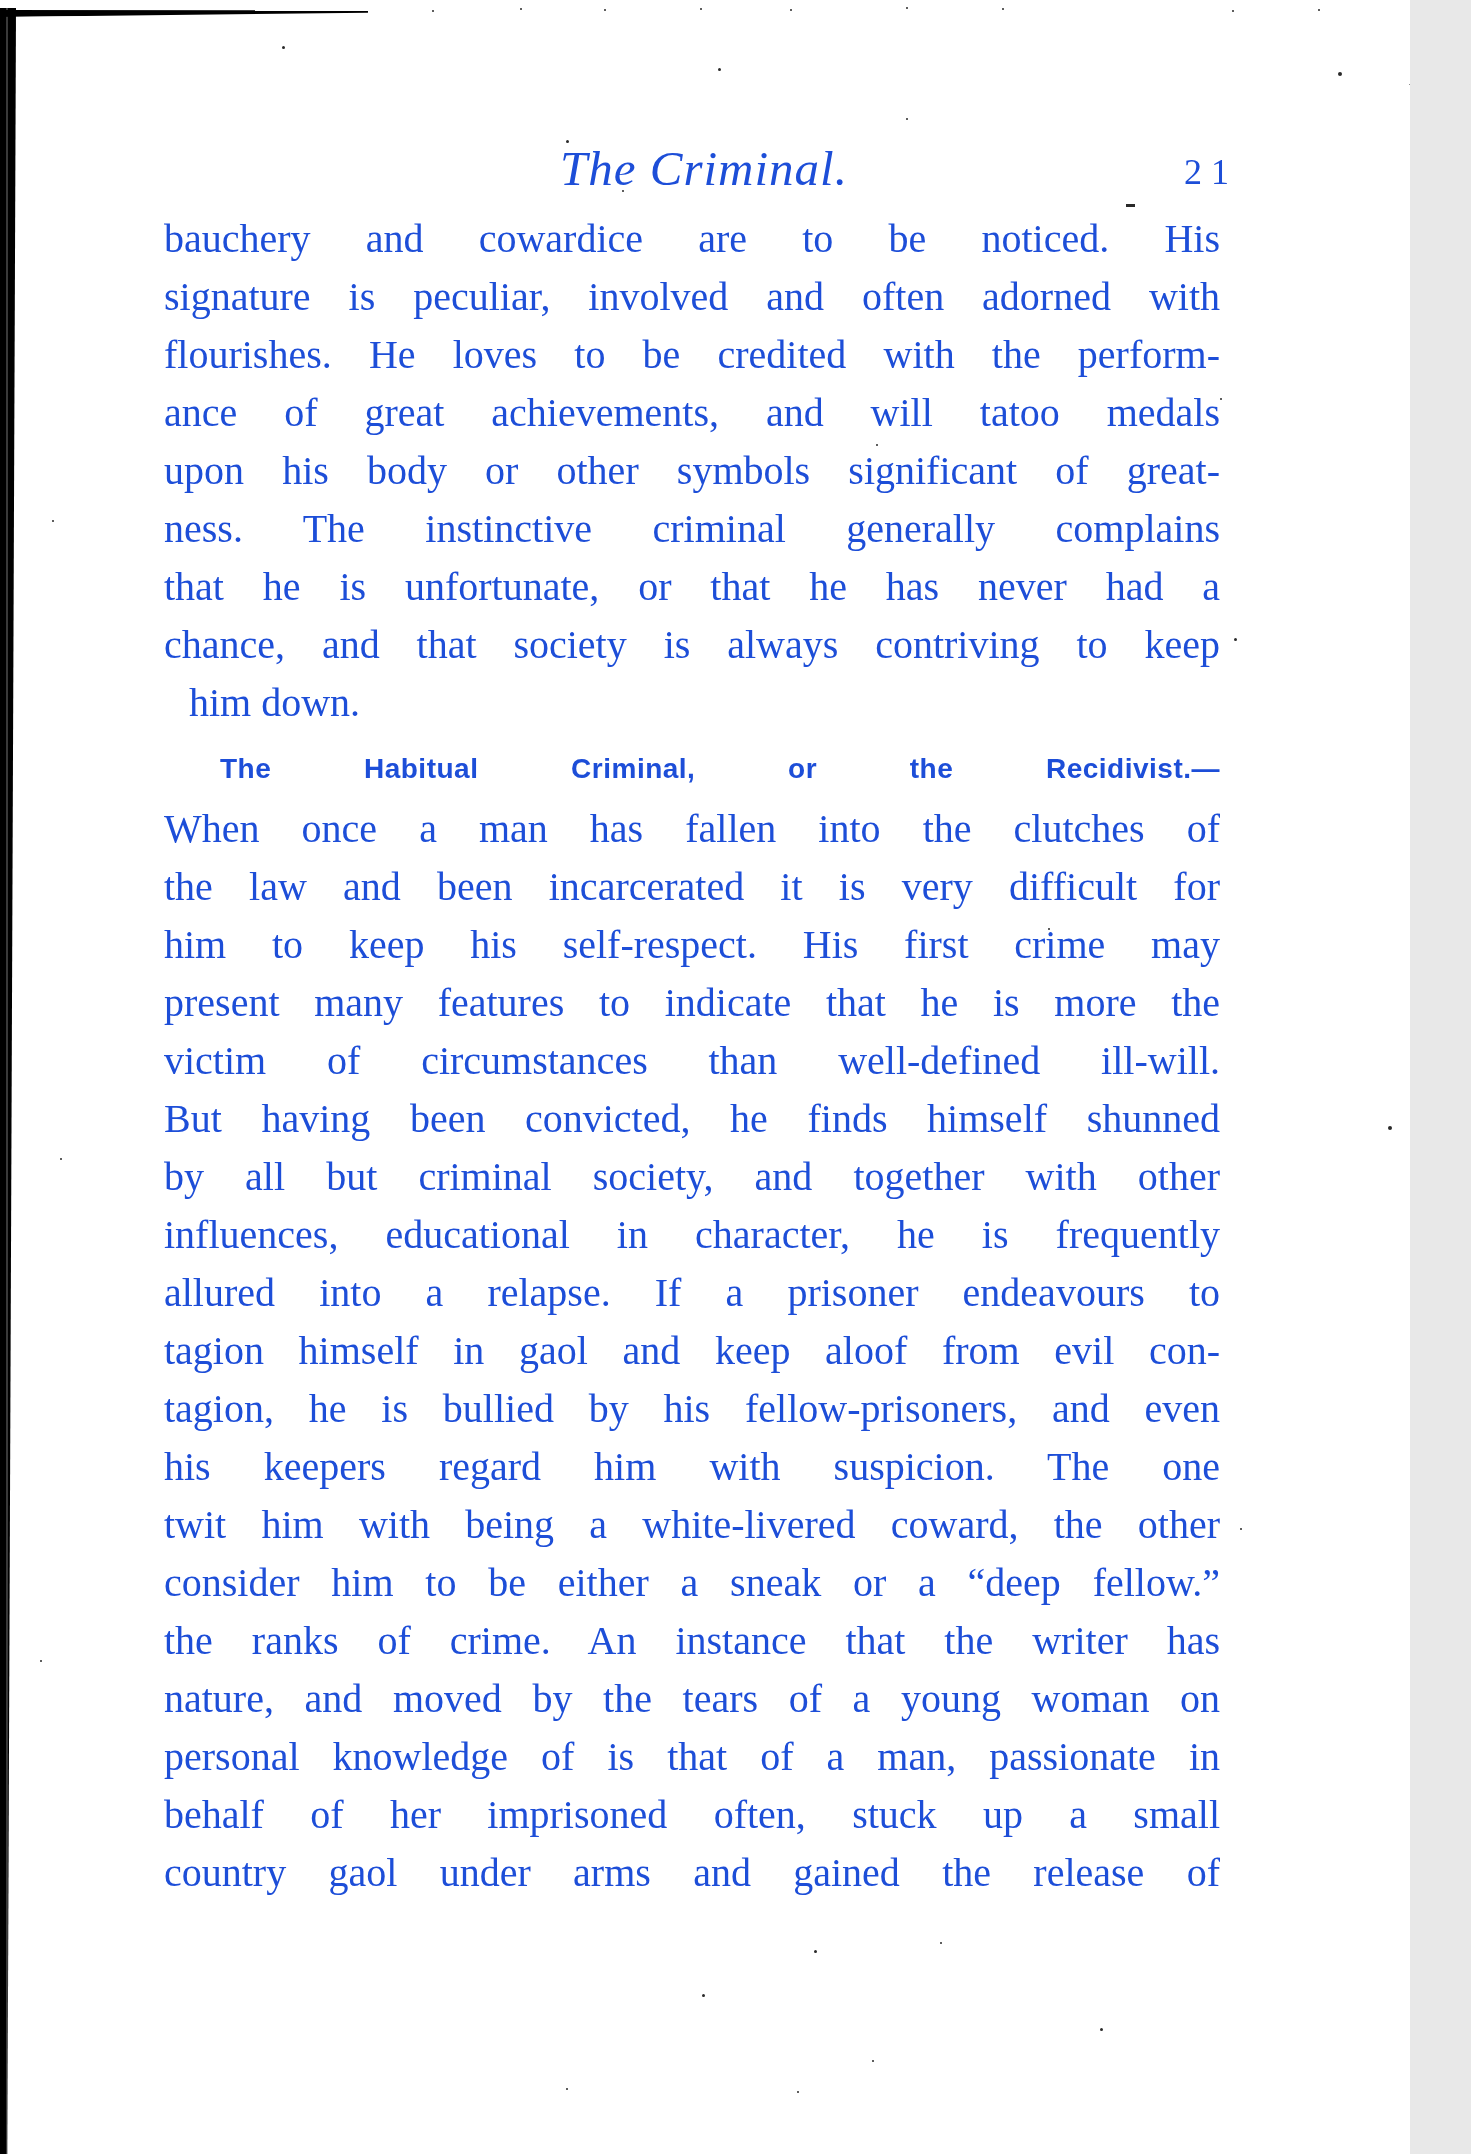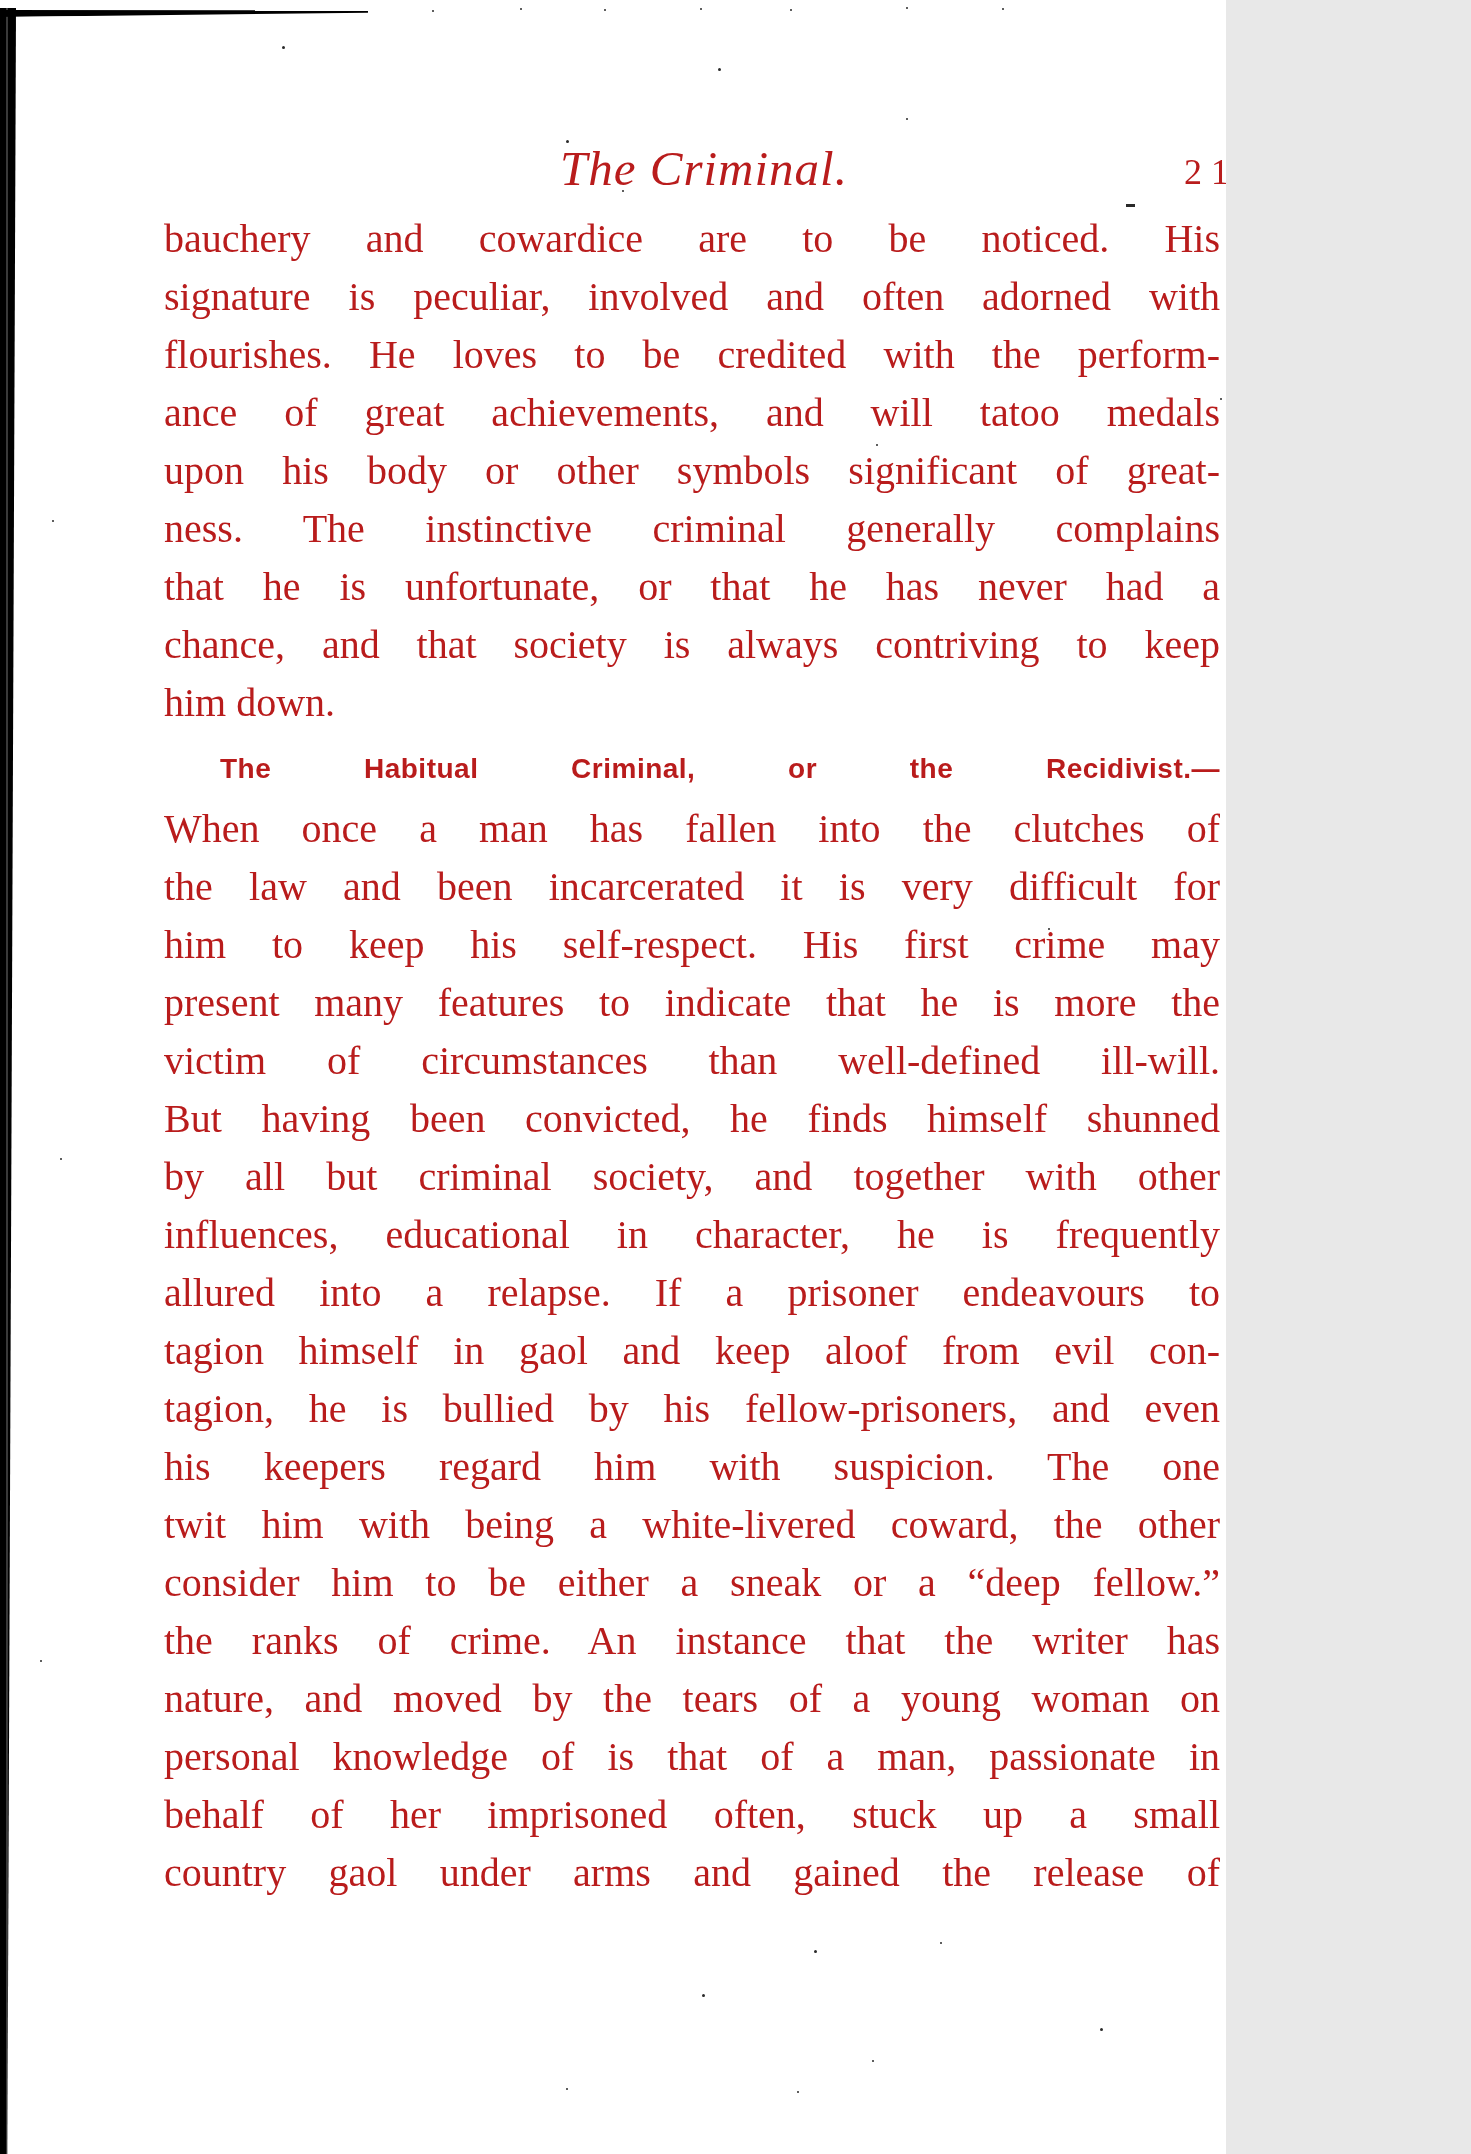--- a/index.html
+++ b/index.html
@@ -1,18 +1,18 @@
 <!DOCTYPE html>
 <html><head>
 <meta charset="utf-8">
 <style>
   html,body{margin:0;padding:0;background:#e8e8e8;}
   .page{
-    position:relative;width:1226px;height:2154px;background:#ffffff;
-    overflow:hidden;color:#b91c1c;
+    position:relative;width:1410px;height:2154px;background:#ffffff;
+    overflow:hidden;color:#1d4ed8;
     font-family:"Liberation Serif","DejaVu Serif",serif;
   }
   
   .edge-left{
     position:absolute;left:0;top:8px;width:16px;height:2146px;
     background:repeating-linear-gradient(90deg,#000 0 6px,#3a3a3a 6px 8px,#000 8px 16px);
     clip-path:polygon(0 0,100% 0,46% 100%,0 100%);
   }
   .topline{
     position:absolute;left:0;top:10px;width:368px;height:7px;background:#000;
@@ -39,21 +39,21 @@
   }
   .pagenum{
     position:absolute;left:1184px;top:154px;
     font-size:36px;letter-spacing:9px;line-height:1;
   }
   .column{position:absolute;left:164px;top:210px;width:1056px;}
   .line{
     height:58px;line-height:58px;font-size:40px;
     text-align:justify;text-align-last:justify;overflow:hidden;
   }
-  .para1 .line:last-child{text-align:left;text-align-last:left;}
+  .para1 .line:last-child{text-align:left;text-align-last:left;margin-left:25px;}
   .heading-line{
     height:58px;line-height:54px;margin-top:10px;padding-left:56px;
     font-family:"Liberation Sans","DejaVu Sans",sans-serif;font-weight:700;
     font-size:28px;letter-spacing:.5px;
     text-align:justify;text-align-last:justify;overflow:hidden;
   }
 </style>
 </head>
 <body>
 

